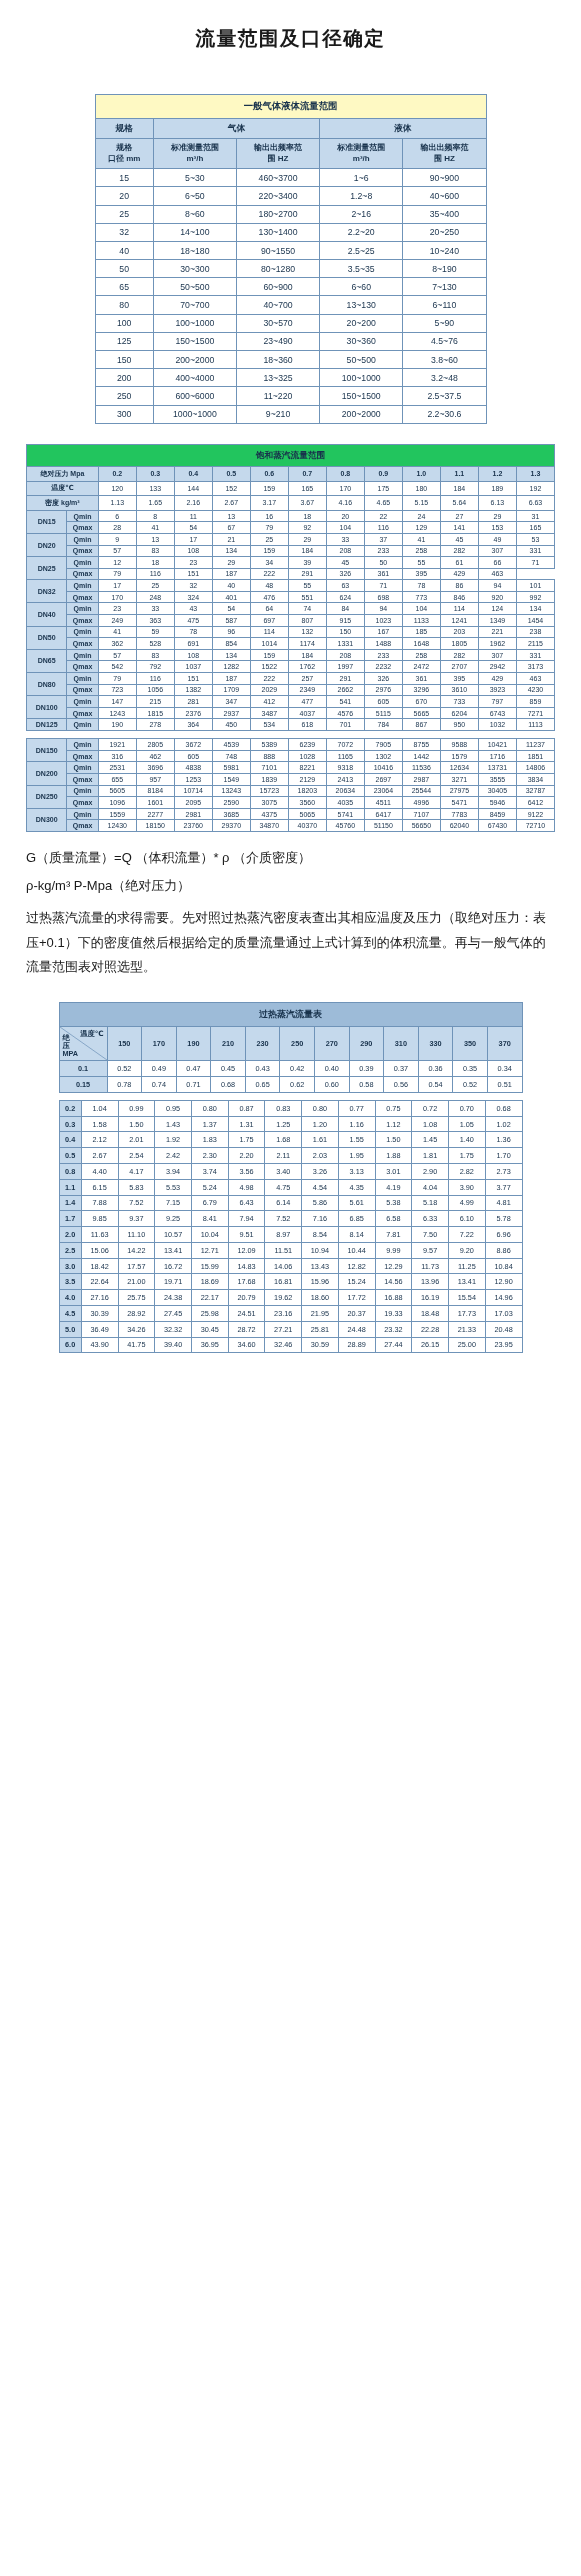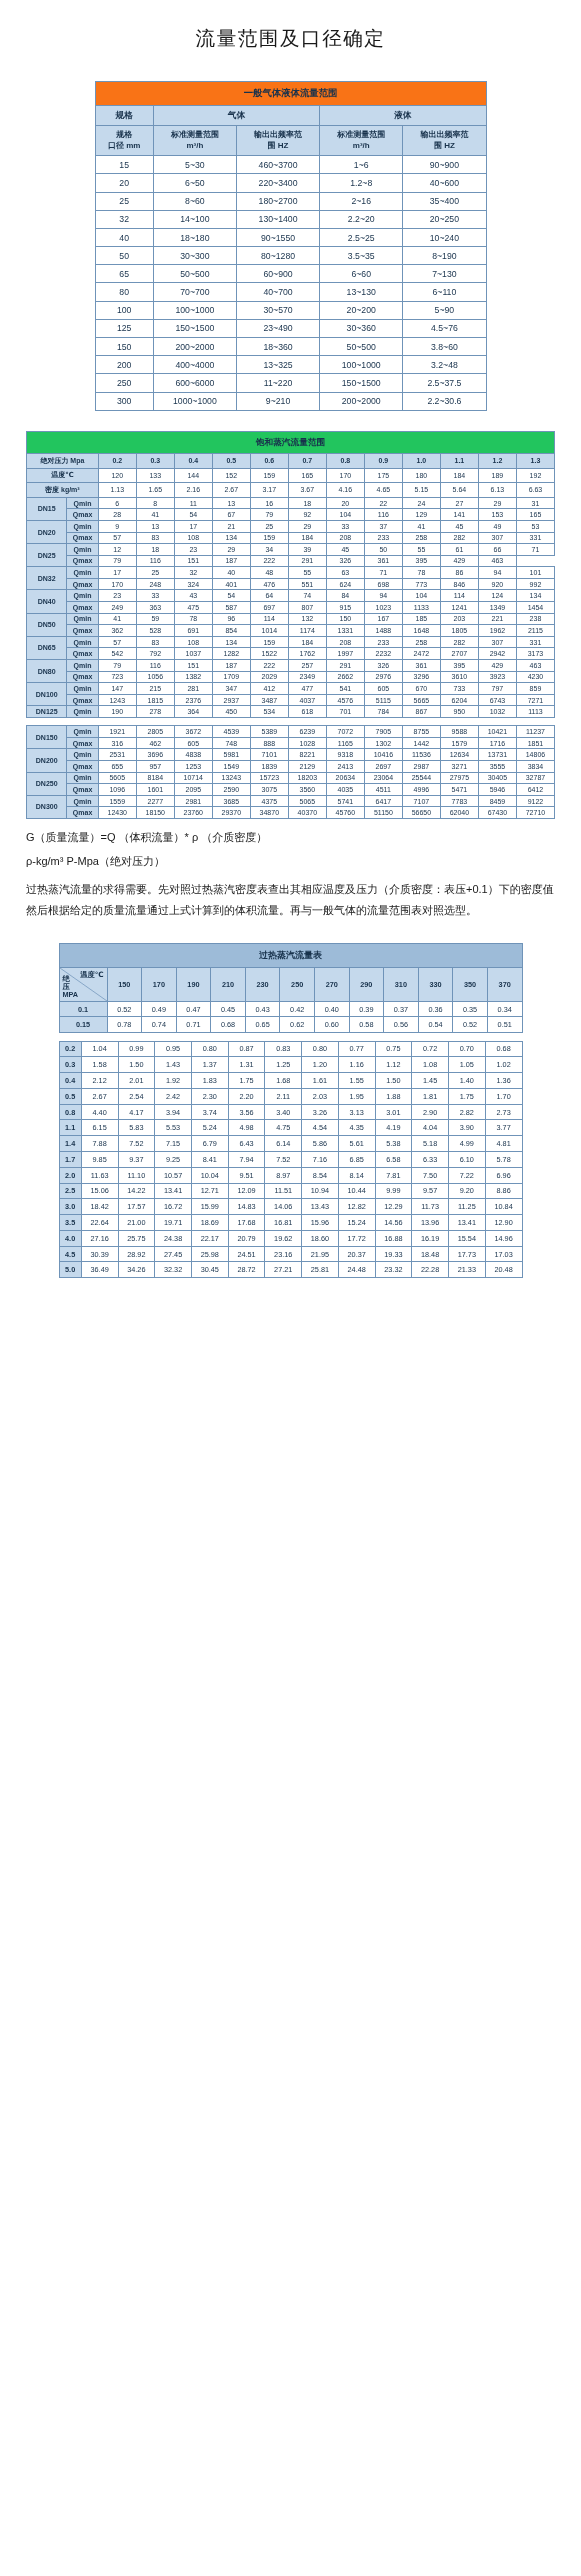--- a/index.html
+++ b/index.html
@@ -6,58 +6,58 @@
   body{
     width:581px;
     background:#ffffff;
     font-family:"Liberation Sans","DejaVu Sans",sans-serif;
     color:#1a1a1a;
   }
   .page{width:581px;box-sizing:border-box;padding:0 0 29px 0;}
   h1.title{
     text-align:center;
     font-size:19.6px;
-    font-weight:normal;
+    font-weight:bold;
     letter-spacing:1.5px;
-    margin:25px 0 29px 0;
+    margin:25px 0 42px 0;
     font-family:"Liberation Serif","DejaVu Serif",serif;
   }
   .tbl-wrap{display:flex;justify-content:center;}
   table{border-collapse:collapse;}
   
   .t1{width:392px;font-size:8.7px;}
   .t1 td,.t1 th{
     border:0.7px solid #6f93b8;
     text-align:center;
     padding:3.6px 1.5px;
     color:#18324c;
   }
-  .t1 .hdr-main{background:#f97316;font-weight:bold;font-size:9.4px;padding:5.1px 1.5px;}
+  .t1 .hdr-main{background:#fef9c3;font-weight:bold;font-size:9.4px;padding:5.1px 1.5px;}
   .t1 .hdr{background:#c5d9ec;font-weight:bold;}
   .t1 .hdr2{background:#c5d9ec;font-weight:bold;font-size:8px;line-height:1.35;}
   .t1 td.body{background:#ffffff;}
   
   .t2{width:529px;font-size:7px;}
   .t2 td{
     border:0.7px solid #6f93b8;
     text-align:center;
     padding:1.8px 0.7px;
     color:#18324c;
     white-space:nowrap;
   }
   .t2 .hdr-main{background:#22c55e;font-weight:bold;font-size:8.7px;padding:4.4px 1.5px;}
   .t2 .rowhdr{background:#c5d9ec;font-weight:bold;}
   .t2 .lbl{background:#c5d9ec;font-weight:bold;width:38px;}
   .t2 .lbl2{background:#c5d9ec;font-weight:bold;width:29px;}
   .t2 td.v{background:#ffffff;}
   .spacer{height:7.3px;}
   
   .notes{
-    width:529px;margin:7px auto 0 auto;
-    font-size:11px;line-height:2.0;color:#1a1a1a;
+    width:529px;margin:13px auto 0 auto;
+    font-size:13px;line-height:2.0;color:#1a1a1a;
   }
   .notes p{margin:0 0 1.5px 0;}
   .notes .para{line-height:1.9;margin-top:7.3px;text-indent:0;}
   
   .t3{width:464px;font-size:7.3px;}
   .t3 td{
     border:0.7px solid #6f93b8;
     text-align:center;
     padding:2.9px 0.7px;
     color:#18324c;
@@ -696,21 +696,21 @@
             <td class="v">67430</td>
             <td class="v">72710</td>
           </tr>
         </tbody>
     </table>
   </div>
 
   <div class="notes">
     <p>G（质量流量）=Q （体积流量）* ρ （介质密度）</p>
     <p>ρ-kg/m³ P-Mpa（绝对压力）</p>
-    <p class="para">过热蒸汽流量的求得需要。先对照过热蒸汽密度表查出其相应温度及压力（介质密度：表压+0.1）下的密度值然后根据给定的质量流量通过上式计算到的体积流量。再与一般气体的流量范围表对照选型。</p>
+    <p class="para">过热蒸汽流量的求得需要。先对照过热蒸汽密度表查出其相应温度及压力（取绝对压力：表压+0.1）下的密度值然后根据给定的质量流量通过上式计算到的体积流量。再与一般气体的流量范围表对照选型。</p>
   </div>
 
   <div class="gap"></div>
   <div class="gap"></div>
 
   <div class="tbl-wrap">
     <table class="t3">
       <tbody id="t3-body">
           <tr>
             <td class="hdr-main" colspan="13">过热蒸汽流量表</td>
@@ -995,18 +995,33 @@
             <td class="v">30.45</td>
             <td class="v">28.72</td>
             <td class="v">27.21</td>
             <td class="v">25.81</td>
             <td class="v">24.48</td>
             <td class="v">23.32</td>
             <td class="v">22.28</td>
             <td class="v">21.33</td>
             <td class="v">20.48</td>
           </tr>
+          <tr>
+            <td class="hdr">6.0</td>
+            <td class="v">43.90</td>
+            <td class="v">41.75</td>
+            <td class="v">39.40</td>
+            <td class="v">36.95</td>
+            <td class="v">34.60</td>
+            <td class="v">32.46</td>
+            <td class="v">30.59</td>
+            <td class="v">28.89</td>
+            <td class="v">27.44</td>
+            <td class="v">26.15</td>
+            <td class="v">25.00</td>
+            <td class="v">23.95</td>
+          </tr>
         </tbody>
     </table>
   </div>
 
 </div>
 
 
 </body></html>

